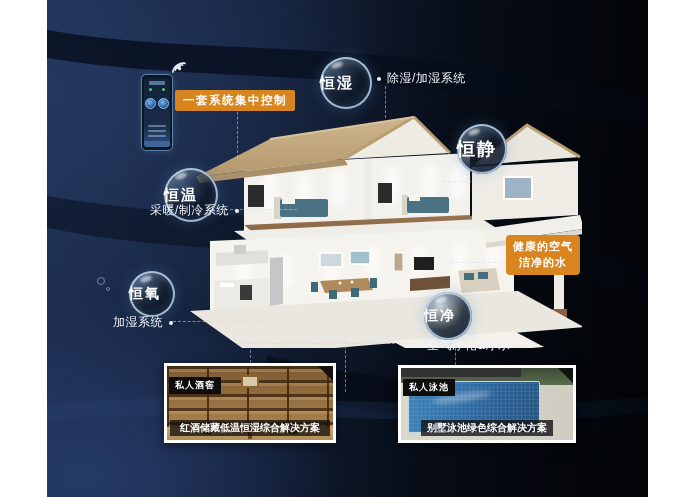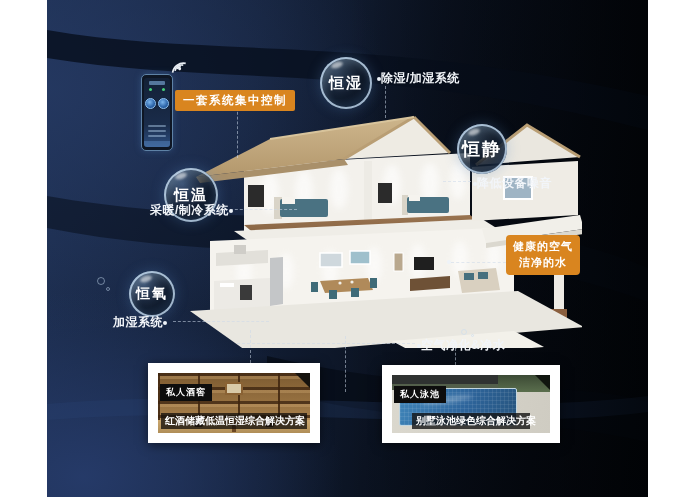--- a/index.html
+++ b/index.html
@@ -8,36 +8,36 @@
   #stage { position:relative; width:700px; height:497px; background:#ffffff; }
   #canvas { position:absolute; left:47px; top:0; width:601px; height:497px; overflow:hidden;
     background:
       radial-gradient(ellipse 420px 300px at 6% 96%, rgba(38,59,106,.95), rgba(38,59,106,0) 62%),
       radial-gradient(ellipse 520px 380px at 0% 18%, rgba(37,57,98,.85), rgba(37,57,98,0) 65%),
       linear-gradient(100deg,#1e3053 0%,#15223b 32%,#0b1322 58%,#060a12 82%,#04060a 100%);
   }
   .waves { position:absolute; inset:0; z-index:1; }
 
   
-  .bubble { position:absolute; border-radius:50%; display:flex; align-items:center; justify-content:center;
+  .bubble { position:absolute; border-radius:50%; display:flex; align-items:center; justify-content:flex-start;
     color:#fff; font-weight:bold; letter-spacing:2px; z-index:6;
     background: radial-gradient(circle at 34% 30%, rgba(130,168,205,.30), rgba(13,22,36,.84) 52%, rgba(8,14,25,.93) 78%);
     box-shadow: inset 0 0 0 2px rgba(198,222,244,.78), inset -4px -6px 10px rgba(70,110,160,.28),
                 inset 4px 6px 10px rgba(185,218,246,.30), 0 0 14px rgba(90,140,200,.30); }
   .bubble::after { content:""; position:absolute; top:5px; left:11px; width:12px; height:6px;
     border-radius:50%; background:rgba(255,255,255,.55); filter:blur(1px); transform:rotate(-18deg); }
   .b-hengshi { left:273px; top:57px;  width:52px; height:52px; font-size:15px; }
   .b-hengjing{ left:410px; top:124px; width:50px; height:50px; font-size:18px; }
   .b-hengwen { left:117px; top:168px; width:54px; height:54px; font-size:15px; }
   .b-hengyang{ left:82px;  top:271px; width:46px; height:46px; font-size:14px; }
   .b-hengjingj{left:377px; top:292px; width:48px; height:48px; font-size:14px; }
 
   
-  .note { position:absolute; display:flex; align-items:center; gap:0; z-index:6;
-    color:#f2f5f9; font-weight:bold; font-size:12px; letter-spacing:.5px; white-space:nowrap; }
+  .note { position:absolute; display:flex; align-items:center; gap:6px; z-index:6;
+    color:#f2f5f9; font-weight:normal; font-size:12px; letter-spacing:.5px; white-space:nowrap; }
   .ldot { width:4px; height:4px; border-radius:50%; background:#eef3f8; flex:0 0 auto; }
   .n-chushi  { left:330px; top:70px; }
   .n-jiangdi { left:426px; top:175px; }
   .n-cainuan { left:103px; top:202px; }
   .n-xinfeng { left:66px;  top:314px; }
   .n-kongqi  { left:370px; top:337px;align-items:center; }
 
   
   .obox { position:absolute; background:#d9851f; color:#fff; font-weight:bold; text-align:center; z-index:7; }
   .obox-control { left:128px; top:90px; font-size:11.5px; letter-spacing:1.5px; padding:3px 8px; border-radius:2px; }
@@ -66,21 +66,21 @@
   .gdot { width:3px; height:3px; border-radius:50%; background:#46d07a; }
   .ph-rows { position:absolute; left:4px; right:4px; bottom:10px; display:flex; flex-direction:column; gap:3px; }
   .ph-rows i { display:block; height:2px; border-radius:1px; background:rgba(180,210,240,.45); }
   .ph-band { position:absolute; left:0; right:0; bottom:0; height:6px; background:rgba(96,146,206,.4); }
   .wifi { position:absolute; left:119px; top:55px; z-index:7; transform:rotate(-35deg); }
 
   
   .house { position:absolute; left:135px; top:113px; z-index:3; }
 
   
-  .photo { position:absolute; background:#fff; padding:10px; z-index:8; box-shadow:0 2px 10px rgba(0,0,0,.55); }
+  .photo { position:absolute; background:#fff; padding:3px; z-index:8; box-shadow:0 2px 10px rgba(0,0,0,.55);margin-left:16px; }
   .photo-inner { position:relative; width:100%; height:100%; overflow:hidden; }
   .photo-wine { left:101px; top:363px; width:172px; height:80px; }
   .photo-pool { left:335px; top:365px; width:178px; height:78px; }
   .wine-bg { position:absolute; inset:0;
     background:
       repeating-linear-gradient(90deg, rgba(62,36,14,.85) 0 2px, rgba(0,0,0,0) 2px 40px),
       repeating-linear-gradient(180deg, rgba(54,30,12,.72) 0 3px, rgba(218,178,122,.32) 3px 6px, rgba(0,0,0,0) 6px 14px),
       linear-gradient(180deg,#7c5a30 0%,#9a7443 55%,#b68c54 100%); }
   .wine-floor { position:absolute; left:0; right:0; bottom:0; height:13px;
     background:linear-gradient(#cba76e,#b08e58); }
@@ -286,28 +286,27 @@
       </div>
     <div class="bubble b-hengjing">
         <span>恒静</span>
       </div>
     <div class="bubble b-hengwen">
         <span>恒温</span>
       </div>
     <div class="bubble b-hengyang">
         <span>恒氧</span>
       </div>
+    <div class="bubble b-hengjingj">
+        <span>恒净</span>
+      </div>
 
     <div class="note n-chushi">
       <span class="ldot"></span>
       <span>除湿/加湿系统</span>
-    </div>
-    <div class="note n-jiangdi">
-      <span class="ldot"></span>
-      <span>降低设备噪音</span>
     </div>
     <div class="note n-cainuan">
       <span>采暖/制冷系统</span>
       <span class="ldot"></span>
     </div>
     <div class="note n-xinfeng">
       <span>加湿系统</span>
       <span class="ldot"></span>
     </div>
     <div class="note n-kongqi">

